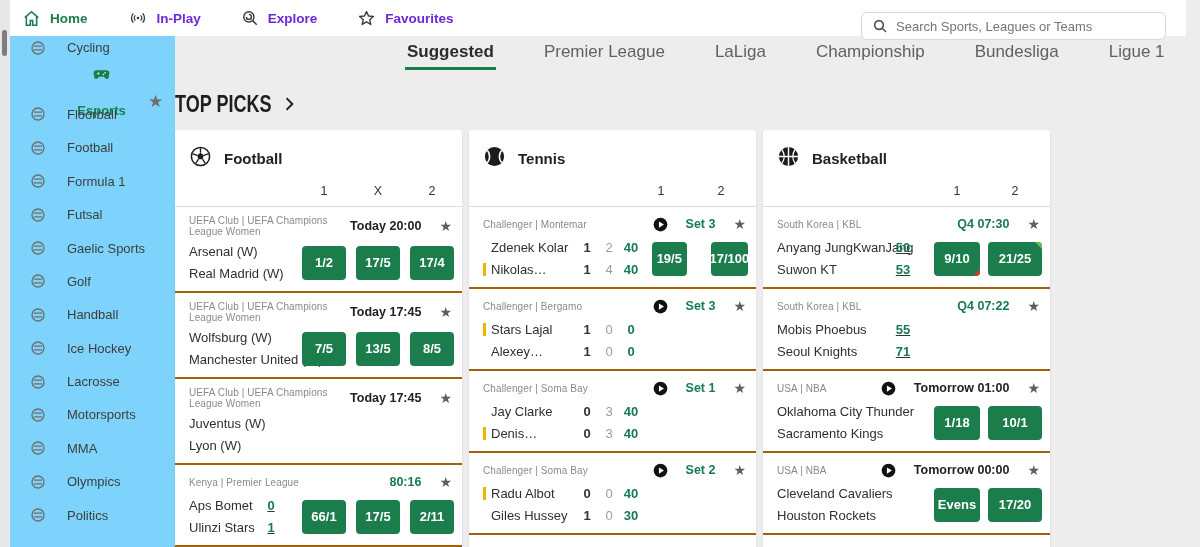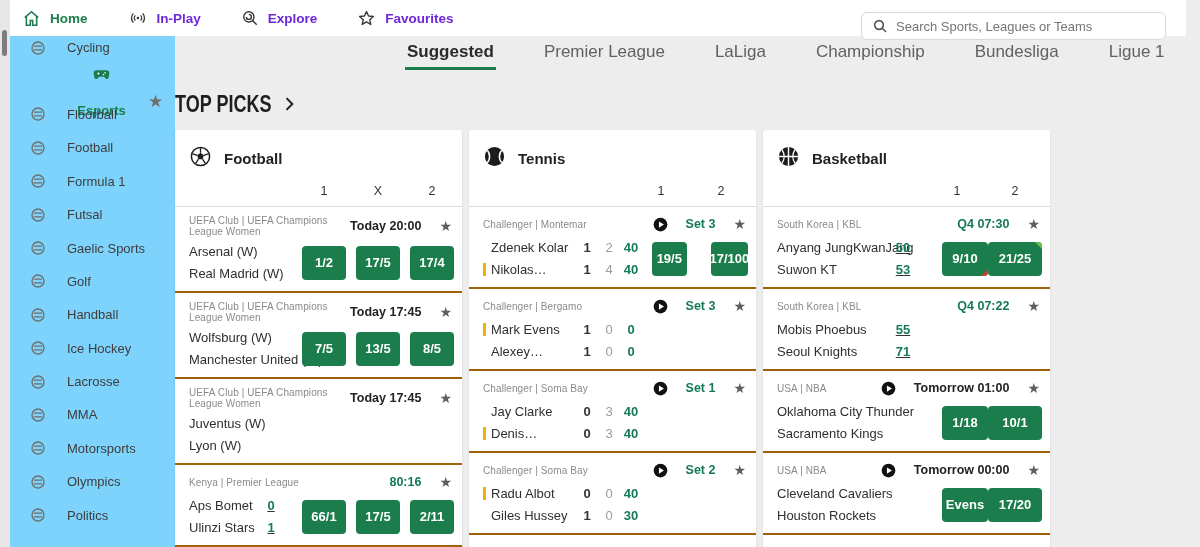--- a/index.html
+++ b/index.html
@@ -85,21 +85,21 @@
   .scol{display:flex; flex-direction:column; gap:7px; width:22px; text-align:center;}
   .scol span{font-size:13px; font-weight:700; height:15px; line-height:15px;}
   .scol.sets span{color:#333;}
   .scol.games span{color:#9c9c9c; font-weight:500;}
   .scol.points span{color:var(--live);}
   .scol.single{width:30px; margin-right:6px;text-decoration:underline;}
 
   .odds{display:flex; gap:10px; justify-content:flex-end; flex:none;}
   .card-football .odds{width:152px;}
   .card-tennis .odds{width:96px; gap:24px;}
-  .card-basketball .odds{width:108px; gap:0;}
+  .card-basketball .odds{width:108px; gap:8px;}
   .odd{height:34px; border-radius:4px; background:var(--accent); color:#fff; font-weight:700;
        font-size:13px; display:flex; align-items:center; justify-content:center;
        position:relative; cursor:pointer; overflow:hidden;}
   .card-football .odd{width:44px;}
   .card-tennis .odd:nth-child(1){width:50px;} .card-tennis .odd:nth-child(2){width:54px;}
   .card-basketball .odd:nth-child(1){width:46px;} .card-basketball .odd:nth-child(2){width:54px;}
   .odd .ind{position:absolute; width:0; height:0; right:0;}
   .odd .ind.up{top:0; border-top:7px solid var(--up); border-left:7px solid transparent;}
   .odd .ind.down{bottom:0; border-bottom:7px solid var(--down); border-left:7px solid transparent;}
 
@@ -270,30 +270,30 @@
           </span>
           <span>Lacrosse</span>
         </div>
         <div class="side-item">
           <span class="s-icon">
             <svg width="18" height="18" viewBox="0 0 24 24" fill="none" stroke="#6f6f6f" stroke-width="1.8">
               <circle cx="12" cy="12" r="8"></circle>
               <path d="M6.5 9.5h11M6.5 14.5h11" stroke-width="1.4"></path>
             </svg>
           </span>
+          <span>Motorsports</span>
+        </div>
+        <div class="side-item">
+          <span class="s-icon">
+            <svg width="18" height="18" viewBox="0 0 24 24" fill="none" stroke="#6f6f6f" stroke-width="1.8">
+              <circle cx="12" cy="12" r="8"></circle>
+              <path d="M6.5 9.5h11M6.5 14.5h11" stroke-width="1.4"></path>
+            </svg>
+          </span>
           <span>MMA</span>
-        </div>
-        <div class="side-item">
-          <span class="s-icon">
-            <svg width="18" height="18" viewBox="0 0 24 24" fill="none" stroke="#6f6f6f" stroke-width="1.8">
-              <circle cx="12" cy="12" r="8"></circle>
-              <path d="M6.5 9.5h11M6.5 14.5h11" stroke-width="1.4"></path>
-            </svg>
-          </span>
-          <span>Motorsports</span>
         </div>
         <div class="side-item">
           <span class="s-icon">
             <svg width="18" height="18" viewBox="0 0 24 24" fill="none" stroke="#6f6f6f" stroke-width="1.8">
               <circle cx="12" cy="12" r="8"></circle>
               <path d="M6.5 9.5h11M6.5 14.5h11" stroke-width="1.4"></path>
             </svg>
           </span>
           <span>Olympics</span>
         </div>
@@ -525,21 +525,21 @@
                   <polygon points="9.5,7 17.5,12 9.5,17" fill="#fff"></polygon>
                 </svg>
               </span>
               <span class="status live">Set 3</span>
               <span class="star">★</span>
             </div>
             <div class="row">
               <div class="teams">
                 <div class="team">
                   <span class="serve"></span>
-                  <span>Mark Evens</span>
+                  <span>Stars Lajal</span>
                 </div>
                 <div class="team">
                   <span class="serve off"></span>
                   <span>Alexey…</span>
                 </div>
               </div>
               <div class="scorecols">
                 <div class="scol sets">
                   <span>1</span>
                   <span>1</span>

